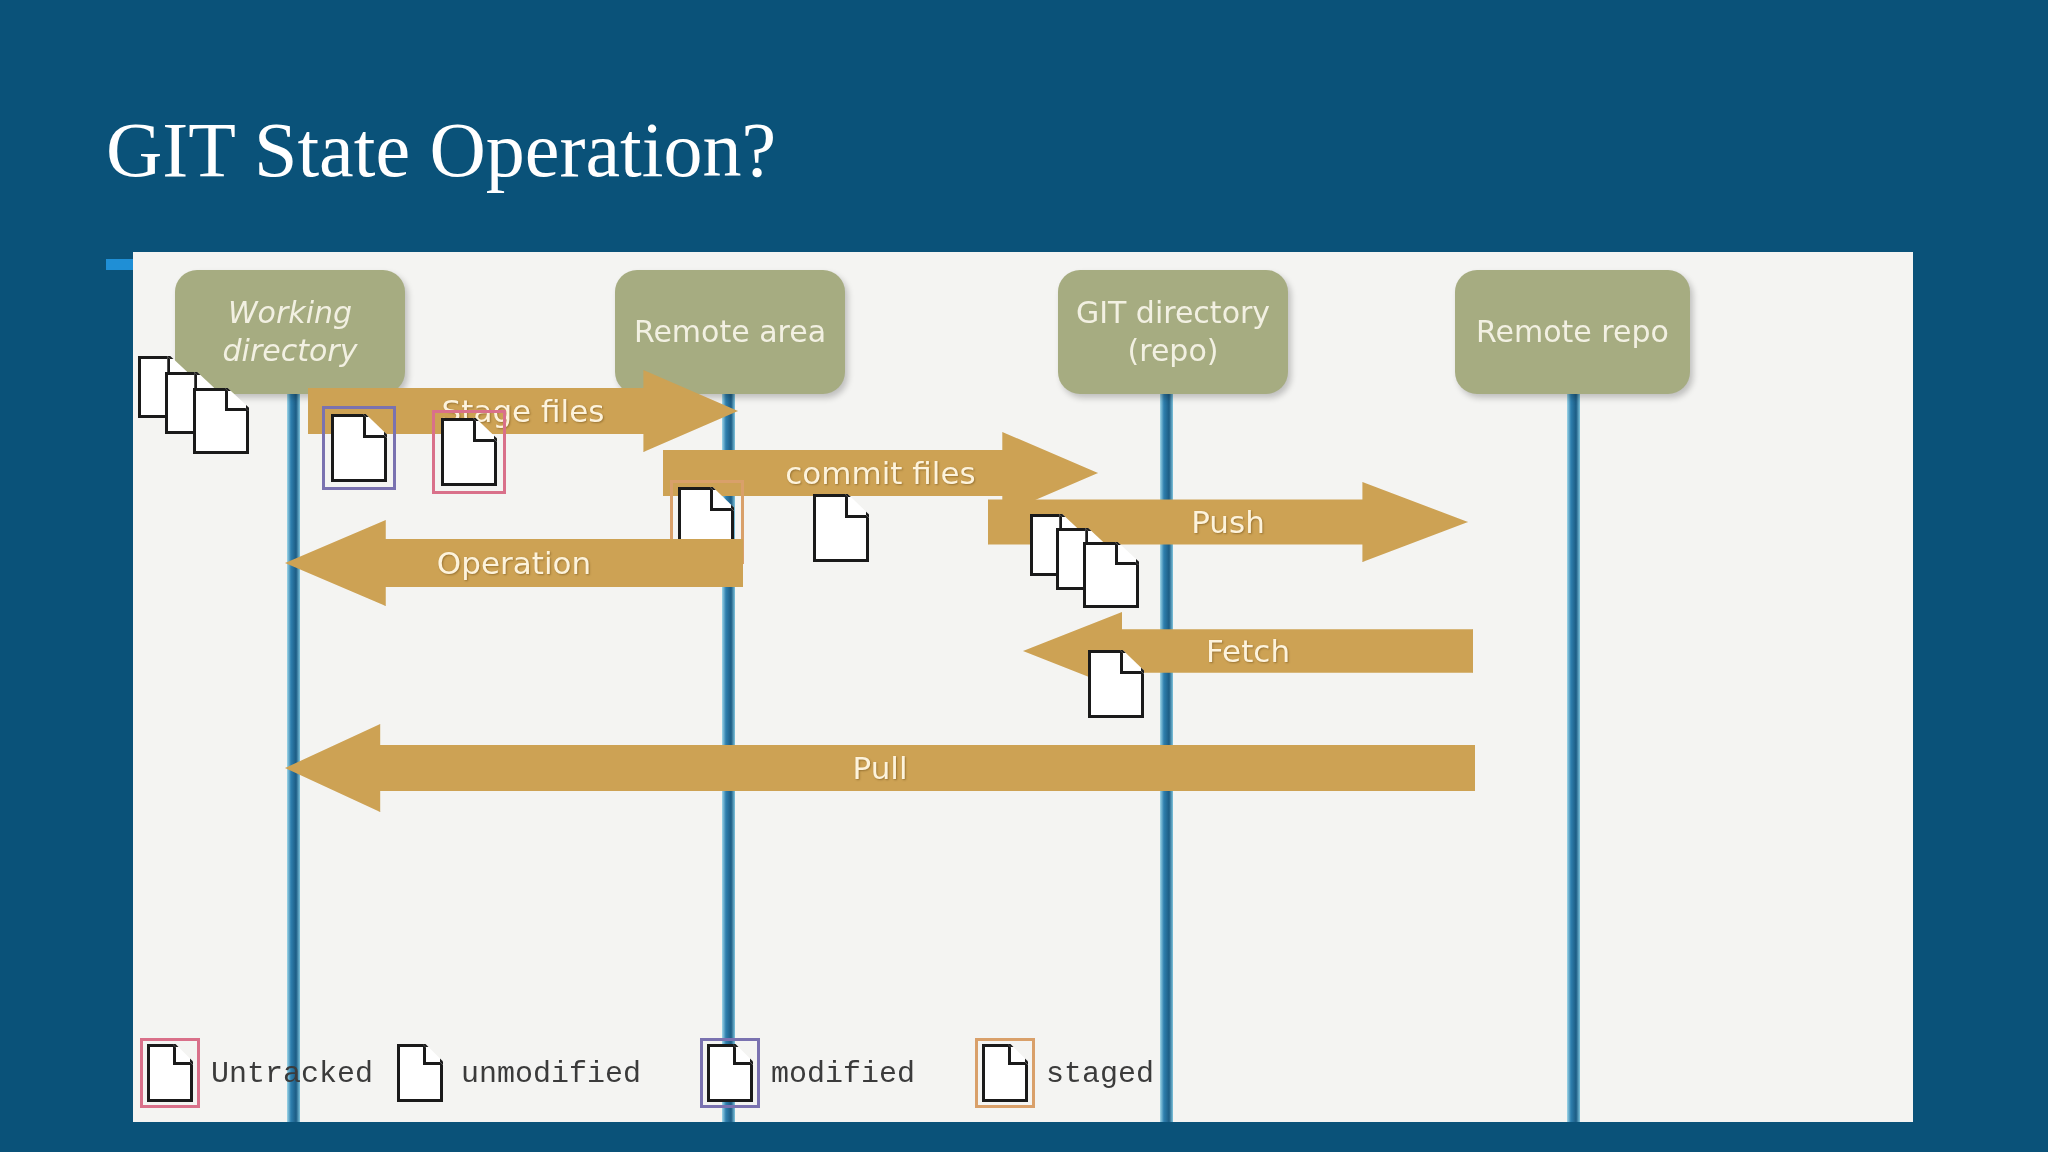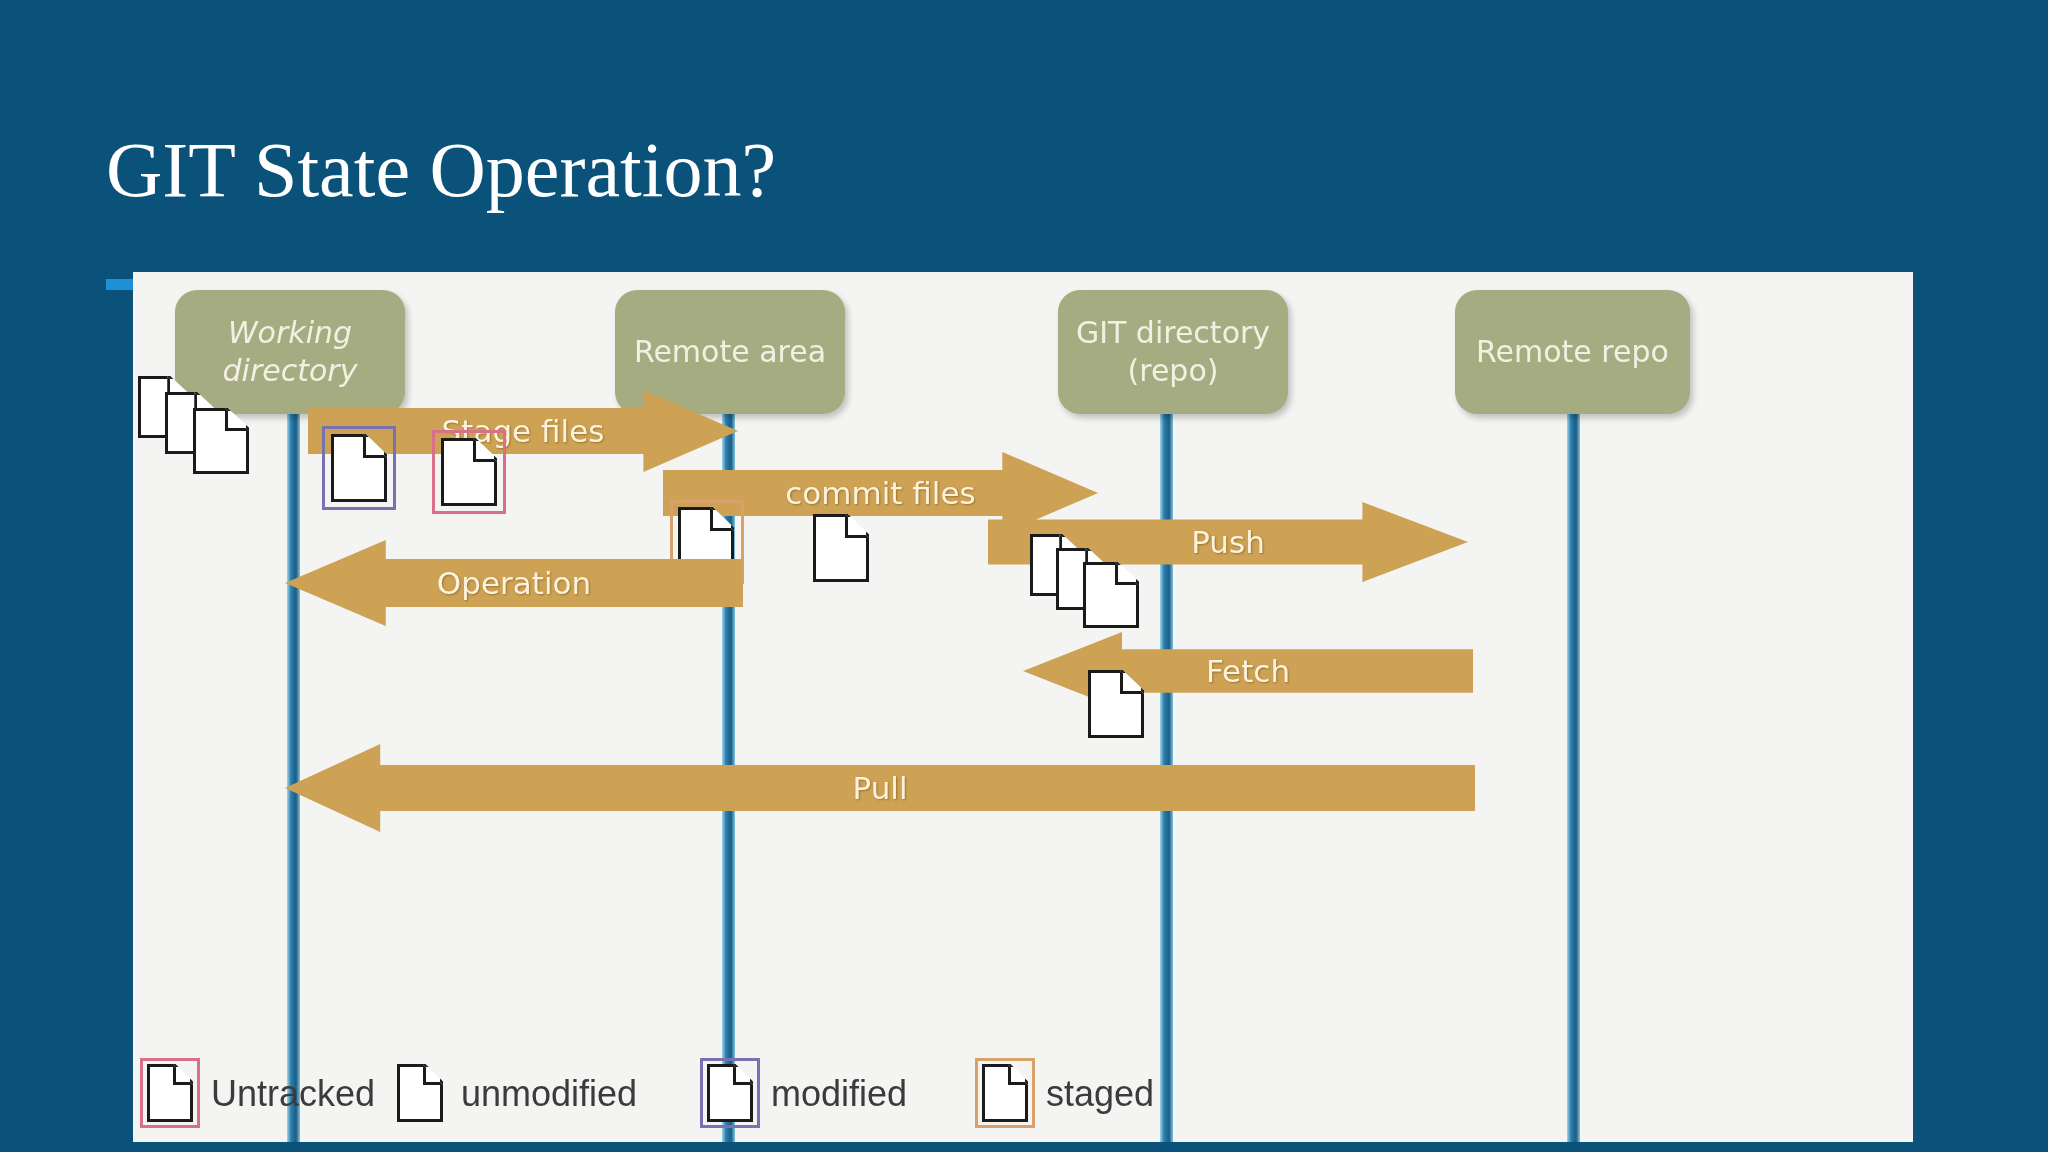--- a/index.html
+++ b/index.html
@@ -3,21 +3,21 @@
 <meta charset="utf-8">
 <style>
   html,body{margin:0;padding:0;}
   body{
     width:2048px;height:1152px;
     background:#0a5279;
     font-family:"Liberation Sans", sans-serif;
     overflow:hidden;
     position:relative;
   }
-  #slide{position:absolute;inset:0;background:#0a5279;margin-top:20px;}
+  #slide{position:absolute;inset:0;background:#0a5279;}
 
   
   #title{
     position:absolute;
     left:106px; top:108px;
     font-family:"Liberation Serif", serif;
     font-size:78px;
     line-height:84px;
     color:#ffffff;
     letter-spacing:0px;
@@ -120,22 +120,22 @@
     position:absolute;
     left:0;right:0;bottom:0;
     height:96px;
   }
   .legend-item{
     position:absolute;
     display:flex;align-items:center;
     height:96px;
   }
   .legend-text{
-    font-family:Liberation Sans, sans-serif;
-    font-size:36px;
+    font-family:Liberation Mono, monospace;
+    font-size:30px;
     color:#3b3b3b;
     margin-left:14px;
     white-space:nowrap;
   }
   .legend-doc{position:relative;width:54px;height:66px;flex:0 0 auto;}
 </style>
 </head>
 <body>
 
 <div id="slide">

